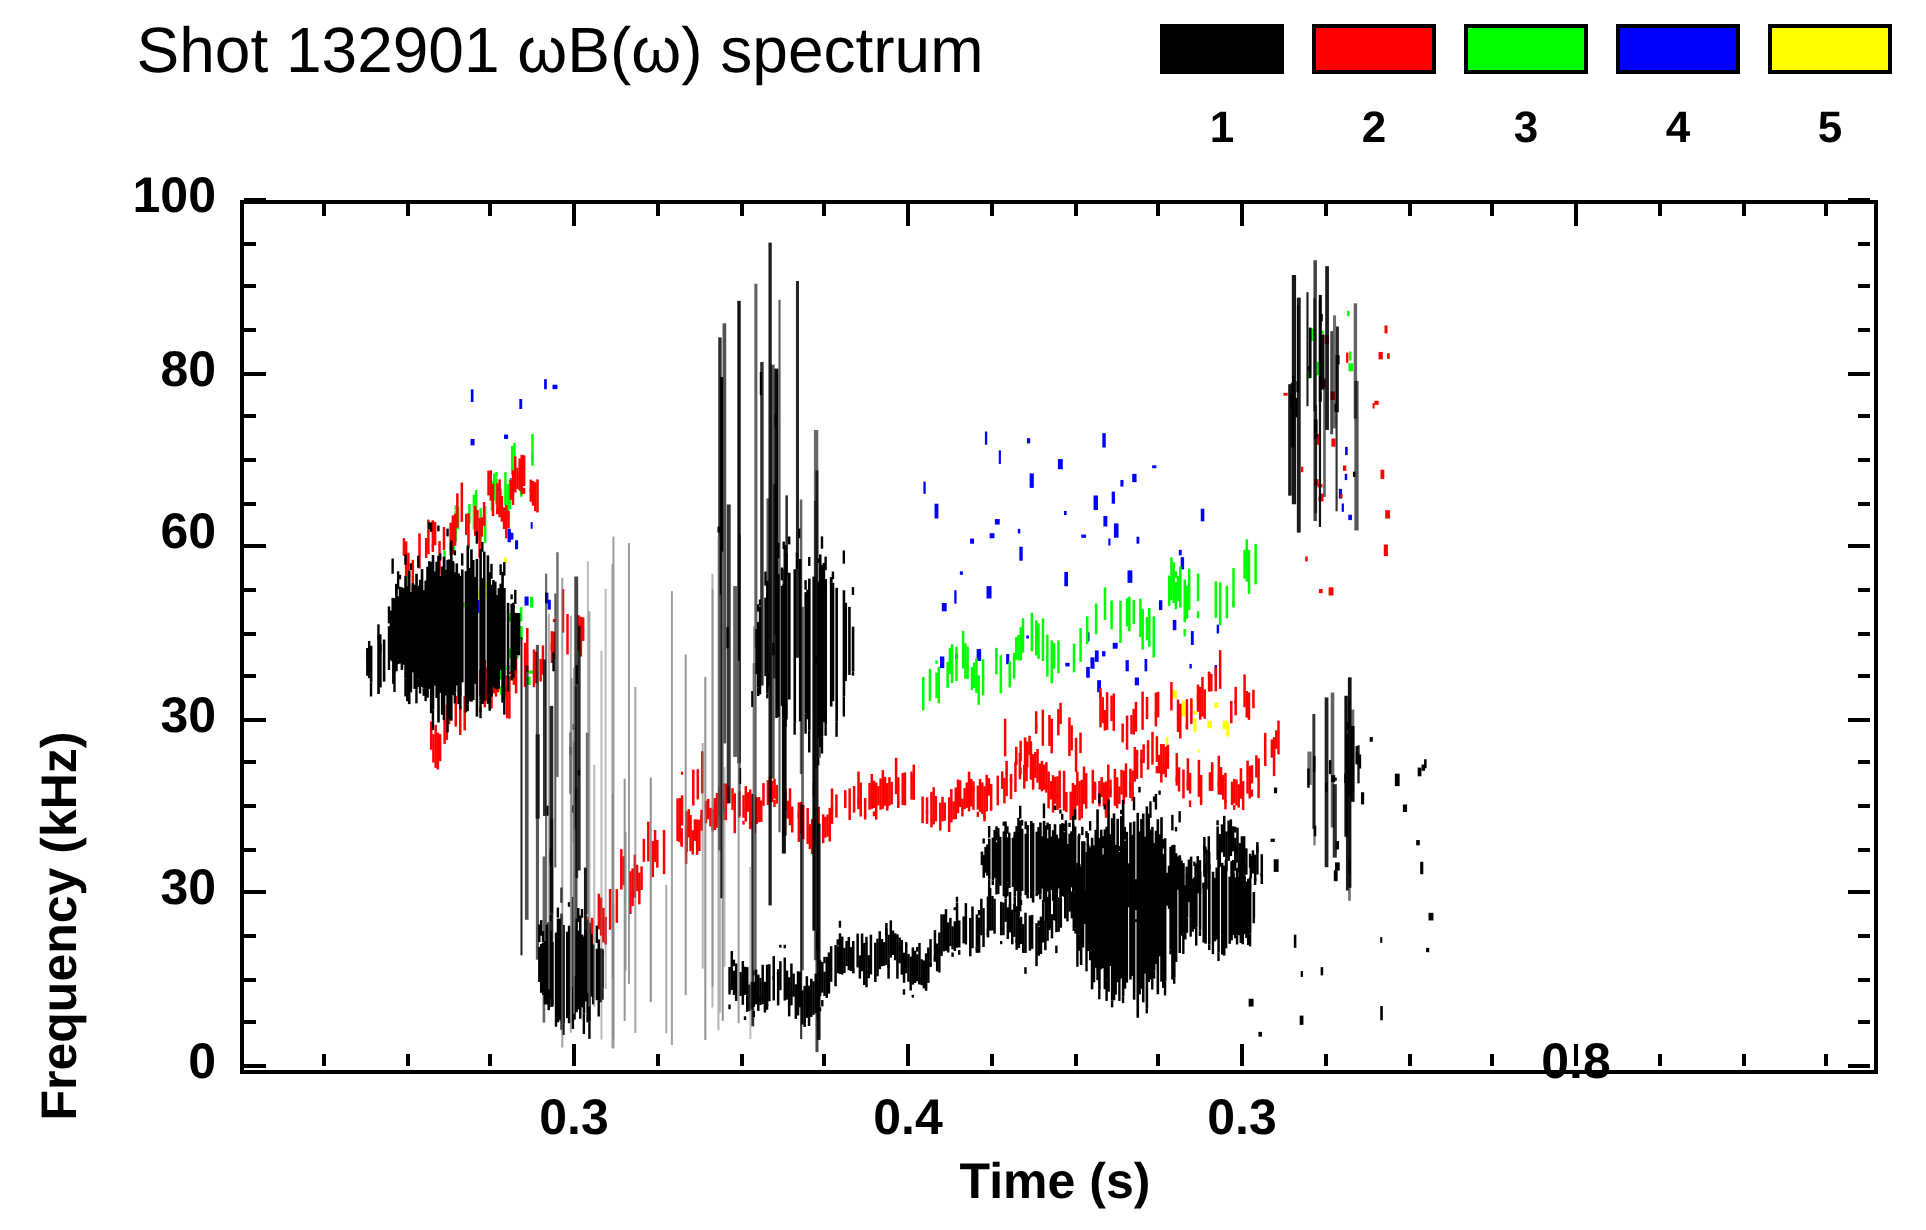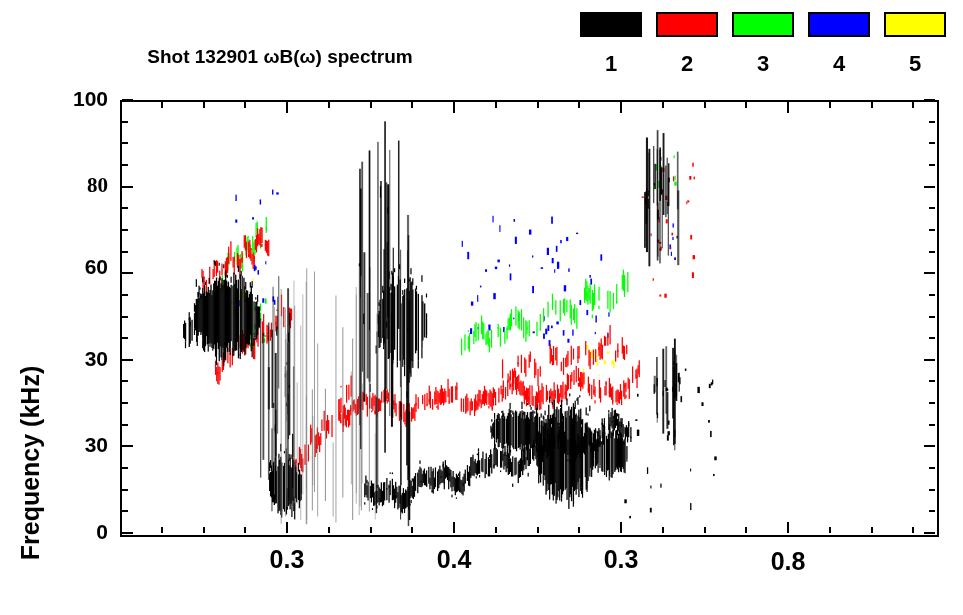--- a/index.html
+++ b/index.html
@@ -2,21 +2,21 @@
 <html><head>
 <meta charset="utf-8">
 <style>
   html,body{margin:0;padding:0;background:#ffffff;}
   body{width:963px;height:615px;overflow:hidden;
        font-family:"Liberation Sans","DejaVu Sans",sans-serif;color:#000;}
   #root{position:relative;width:963px;height:615px;background:#fff;}
 
   
   #title-block{position:absolute;left:0;top:6px;width:560px;text-align:center;}
-  .title-line{font-size:19px;font-weight:bold;letter-spacing:0px;line-height:38px;white-space:nowrap;margin-top:32px;}
+  .title-line{font-size:32px;font-weight:normal;letter-spacing:0px;line-height:38px;white-space:nowrap;}
 
   
   #legend{position:absolute;left:580px;top:12px;width:380px;height:78px;}
   .legend-entry{position:absolute;top:0;width:62px;text-align:center;}
   .swatch{width:62px;height:25px;border:2px solid #000;box-sizing:border-box;}
   .legend-label{font-size:22px;font-weight:bold;margin-top:16px;line-height:22px;}
 
   
   #plot-frame{position:absolute;left:120px;top:100px;width:815px;height:433px;
               border:2px solid #000;box-sizing:content-box;background:#fff;}
@@ -26,21 +26,21 @@
   
   .tick{position:absolute;background:#000;}
   .xtick-major{width:2px;height:11px;}
   .xtick-minor{width:2px;height:6px;}
   .ytick-major{height:2px;width:11px;}
   .ytick-minor{height:2px;width:6px;}
 
   
   .xlabel{position:absolute;font-size:25px;font-weight:bold;text-align:center;
           width:80px;line-height:25px;}
-  .ylabel-t{position:absolute;font-size:21px;font-weight:bold;text-align:right;
+  .ylabel-t{position:absolute;font-size:25px;font-weight:bold;text-align:right;
             width:70px;line-height:25px;}
 
   
   #x-axis-title{position:absolute;left:120px;top:578px;width:815px;text-align:center;
                 font-size:25px;font-weight:bold;line-height:26px;}
   #y-axis-title{position:absolute;left:-148px;top:305px;width:340px;text-align:center;
                 font-size:25px;font-weight:bold;transform:rotate(-90deg);
                 transform-origin:center center;line-height:26px;}
   #y-axis-title-wrap{position:absolute;left:8px;top:145px;width:36px;height:340px;}
 </style>
@@ -1818,21 +1818,21 @@
       <div class="tick xtick-major" style="left: 286.008px; top: 102px;"></div>
       <div class="xlabel" style="left: 247.008px; top: 547px;">0.3</div>
       <div class="tick xtick-major" style="left: 453.016px; top: 522px;"></div>
       <div class="tick xtick-major" style="left: 453.016px; top: 102px;"></div>
       <div class="xlabel" style="left: 414.016px; top: 547px;">0.4</div>
       <div class="tick xtick-major" style="left: 620.025px; top: 522px;"></div>
       <div class="tick xtick-major" style="left: 620.025px; top: 102px;"></div>
       <div class="xlabel" style="left: 581.025px; top: 547px;">0.3</div>
       <div class="tick xtick-major" style="left: 787.033px; top: 522px;"></div>
       <div class="tick xtick-major" style="left: 787.033px; top: 102px;"></div>
-      <div class="xlabel" style="left: 748.033px; top: 549px;">0.8</div>
+      <div class="xlabel" style="left: 748.033px; top: 519px;">0.8</div>
       <div class="tick xtick-minor" style="left: 160.752px; top: 527px;"></div>
       <div class="tick xtick-minor" style="left: 160.752px; top: 102px;"></div>
       <div class="tick xtick-minor" style="left: 202.504px; top: 527px;"></div>
       <div class="tick xtick-minor" style="left: 202.504px; top: 102px;"></div>
       <div class="tick xtick-minor" style="left: 244.256px; top: 527px;"></div>
       <div class="tick xtick-minor" style="left: 244.256px; top: 102px;"></div>
       <div class="tick xtick-minor" style="left: 327.76px; top: 527px;"></div>
       <div class="tick xtick-minor" style="left: 327.76px; top: 102px;"></div>
       <div class="tick xtick-minor" style="left: 369.512px; top: 527px;"></div>
       <div class="tick xtick-minor" style="left: 369.512px; top: 102px;"></div>
@@ -1863,21 +1863,21 @@
       <div class="tick ytick-major" style="left: 924px; top: 445.4px;"></div>
       <div class="ylabel-t" style="left: 38px; top: 432.4px;">30</div>
       <div class="tick ytick-major" style="left: 122px; top: 358.8px;"></div>
       <div class="tick ytick-major" style="left: 924px; top: 358.8px;"></div>
       <div class="ylabel-t" style="left: 38px; top: 345.8px;">30</div>
       <div class="tick ytick-major" style="left: 122px; top: 272.2px;"></div>
       <div class="tick ytick-major" style="left: 924px; top: 272.2px;"></div>
       <div class="ylabel-t" style="left: 38px; top: 254px;">60</div>
       <div class="tick ytick-major" style="left: 122px; top: 185.6px;"></div>
       <div class="tick ytick-major" style="left: 924px; top: 185.6px;"></div>
-      <div class="ylabel-t" style="left: 38px; top: 172.6px; font-family: Liberation Serif, serif;">80</div>
+      <div class="ylabel-t" style="left: 38px; top: 172.6px;">80</div>
       <div class="tick ytick-major" style="left: 122px; top: 99px;"></div>
       <div class="tick ytick-major" style="left: 924px; top: 99px;"></div>
       <div class="ylabel-t" style="left: 38px; top: 86px;">100</div>
       <div class="tick ytick-minor" style="left: 122px; top: 510.35px;"></div>
       <div class="tick ytick-minor" style="left: 929px; top: 510.35px;"></div>
       <div class="tick ytick-minor" style="left: 122px; top: 488.7px;"></div>
       <div class="tick ytick-minor" style="left: 929px; top: 488.7px;"></div>
       <div class="tick ytick-minor" style="left: 122px; top: 467.05px;"></div>
       <div class="tick ytick-minor" style="left: 929px; top: 467.05px;"></div>
       <div class="tick ytick-minor" style="left: 122px; top: 423.75px;"></div>
@@ -1899,17 +1899,18 @@
       <div class="tick ytick-minor" style="left: 122px; top: 207.25px;"></div>
       <div class="tick ytick-minor" style="left: 929px; top: 207.25px;"></div>
       <div class="tick ytick-minor" style="left: 122px; top: 163.95px;"></div>
       <div class="tick ytick-minor" style="left: 929px; top: 163.95px;"></div>
       <div class="tick ytick-minor" style="left: 122px; top: 142.3px;"></div>
       <div class="tick ytick-minor" style="left: 929px; top: 142.3px;"></div>
       <div class="tick ytick-minor" style="left: 122px; top: 120.65px;"></div>
       <div class="tick ytick-minor" style="left: 929px; top: 120.65px;"></div>
     </div>
 
+  <div id="x-axis-title">Time (s)</div>
   <div id="y-axis-title-wrap">
     <div id="y-axis-title">Frequency (kHz)</div>
   </div>
 
 </div>
 
 </body></html>

